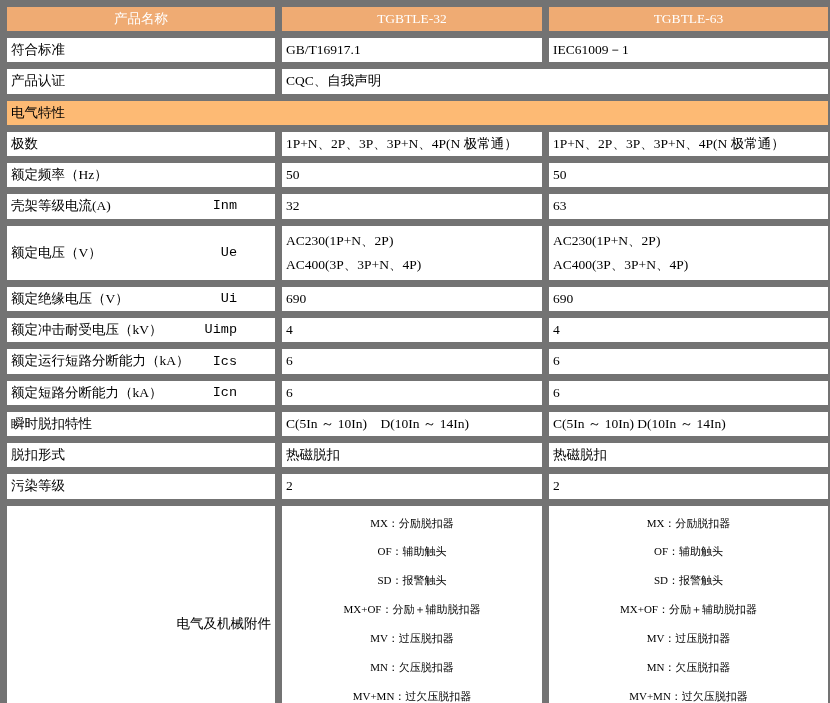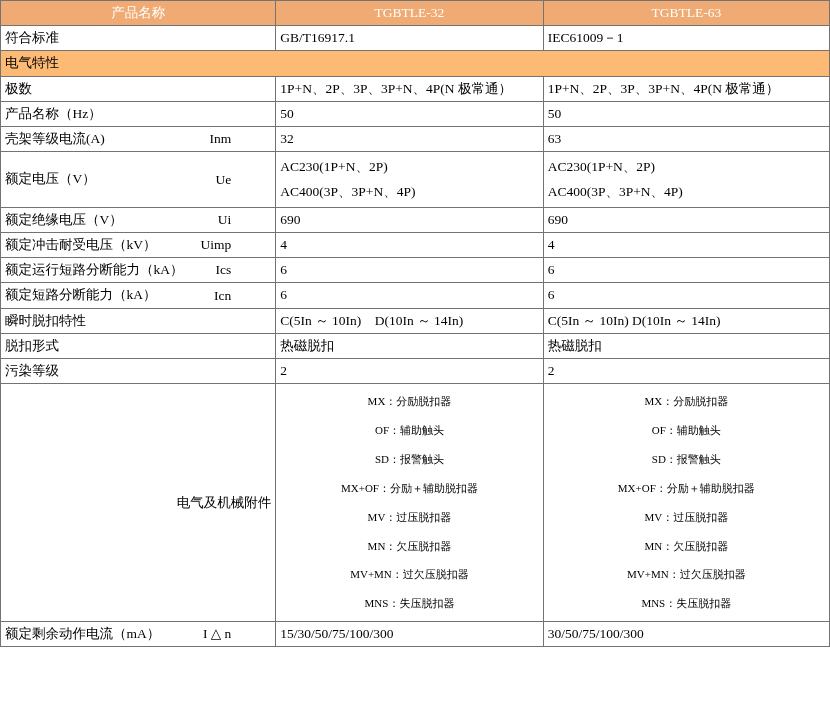--- a/index.html
+++ b/index.html
@@ -13,21 +13,21 @@
     font-family: "Liberation Serif", "DejaVu Serif", serif;
     color: #000000;
     overflow: hidden;
   }
   #spec-table {
     width: 830px;
     border-collapse: collapse;
     table-layout: fixed;
   }
   #spec-table td {
-    border: 1px solid #737373;
+    border: 7px solid #737373;
     font-size: 13.5px;
     line-height: 1.35;
     padding: 3px 4px;
     vertical-align: middle;
   }
   .col-label { width: 275px; }
   .col-v1 { width: 267px; }
   .col-v2 { width: 286px; }
 
   .hdr td {
@@ -47,24 +47,24 @@
     text-align: left;
     padding-left: 6px;
     position: relative;
     white-space: nowrap;
   }
   .label-cell .lbl-main {
     display: inline-block;
   }
   .label-cell .lbl-sym {
     position: absolute;
-    right: 44px;
+    right: 38px;
     top: 50%;
     transform: translateY(-50%);
-    font-family: Liberation Serif, serif;
+    font-family: Liberation Mono, monospace;
   }
   .val {
   }
   .two-line > div {
     padding: 3px 0;
   }
   .acc-cell {
     text-align: center;
     padding: 8px 4px;
   }
@@ -93,33 +93,37 @@
       <td>TGBTLE-32</td>
       <td>TGBTLE-63</td>
     </tr>
 
     <tr>
       <td class="label-cell">符合标准</td>
       <td class="val">GB/T16917.1</td>
       <td class="val">IEC61009－1</td>
     </tr>
 
+    <tr>
+      <td class="label-cell">产品认证</td>
+      <td class="val" colspan="2">CQC、自我声明</td>
+    </tr>
 
     <tr class="section">
       <td colspan="3">电气特性</td>
     </tr>
 
     <tr>
       <td class="label-cell">极数</td>
       <td class="val">1P+N、2P、3P、3P+N、4P(N 极常通）</td>
       <td class="val">1P+N、2P、3P、3P+N、4P(N 极常通）</td>
     </tr>
 
     <tr>
-      <td class="label-cell">产品名称（Hz）</td>
+      <td class="label-cell">额定频率（Hz）</td>
       <td class="val">50</td>
       <td class="val">50</td>
     </tr>
 
     <tr>
       <td class="label-cell">
         <span class="lbl-main">壳架等级电流(A)</span>
         <span class="lbl-sym">Inm</span>
       </td>
       <td class="val">32</td>

